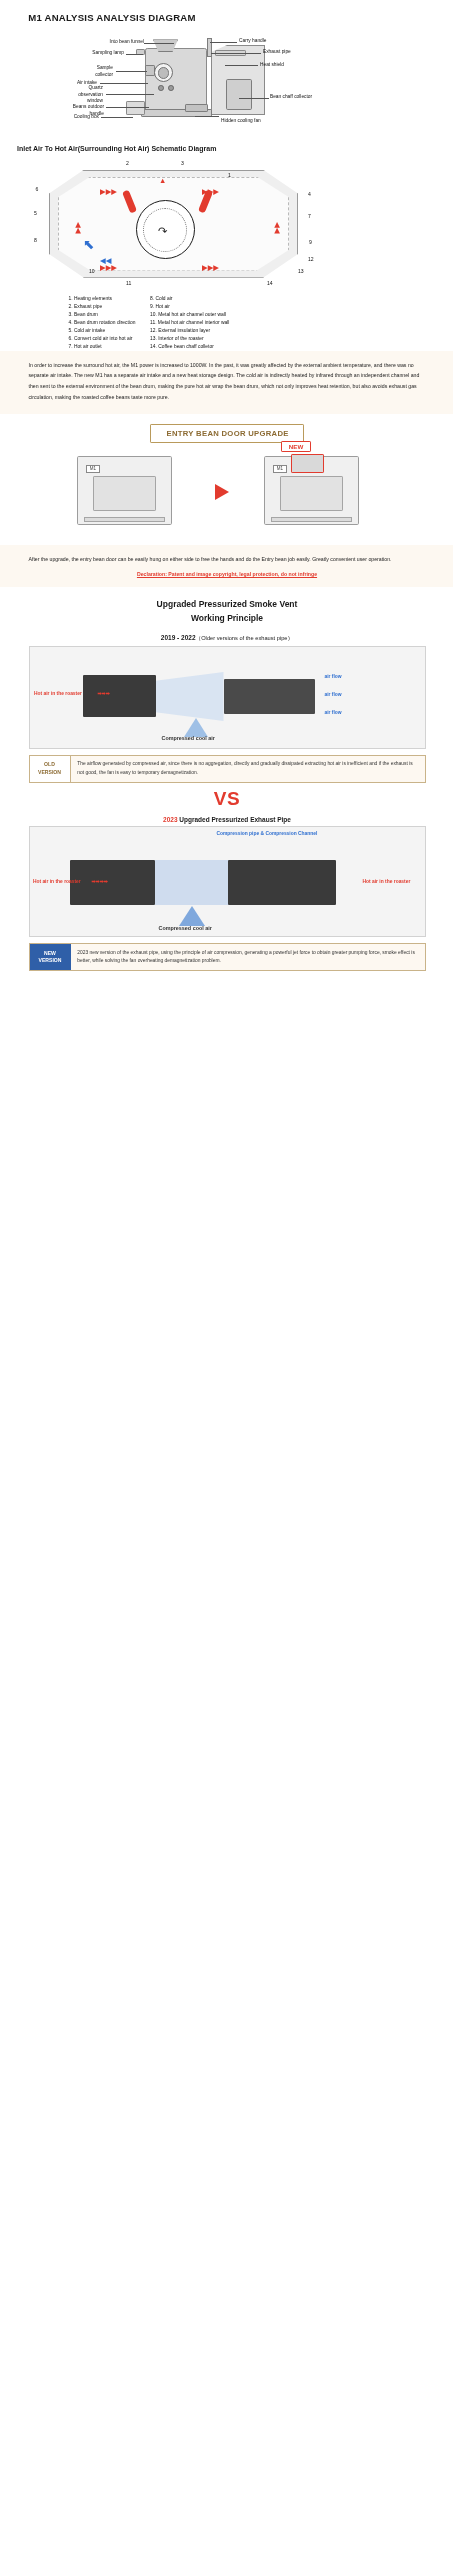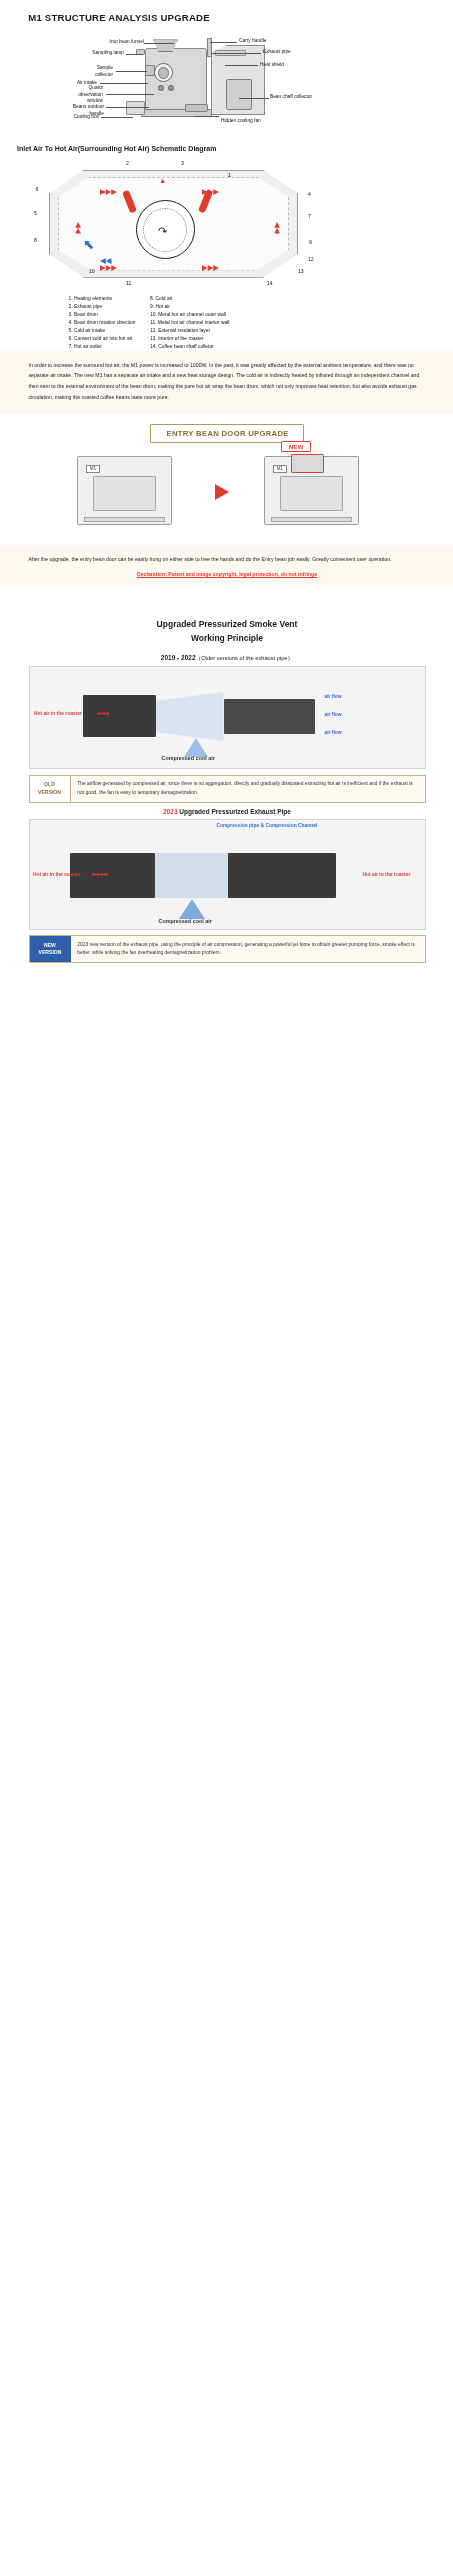--- a/index.html
+++ b/index.html
@@ -248,21 +248,21 @@
     position:relative; width:397px; height:111px; margin:0 auto;
     background:#f4f4f4; border:0.6px solid #d2d2d2;
   }
 </style>
 </head>
 <body>
 
 <div class="page">
 
   <section class="sec1">
-    <h1>M1 STRUCTURE ANALYSIS UPGRADE</h1>
+    <h1>M1 ANALYSIS ANALYSIS DIAGRAM</h1>
 
     <div class="diagram1">
 
       <div class="m1body m1-right"></div>
       <div class="m1body m1-main"></div>
       <div class="m1body m1-hopper"></div>
       <div class="m1body m1-lamp"></div>
       <div class="m1body m1-coll"></div>
       <div class="m1body m1-win"></div>
       <div class="m1body m1-win2"></div>
@@ -399,21 +399,21 @@
       <div class="newtag" style="left:266px;top:-10.2px;">NEW</div>
     </div>
   </section>
 
   <div class="tint" style="padding:1.1px 0 10.2px 0;">
     <p class="para">After the upgrade, the entry bean door can be easily hung on either side to free the hands and do the Entry bean job easily. Greatly convenient user operation.</p>
     <p class="declar">Declaration: Patent and image copyright, legal protection, do not infringe</p>
   </div>
 
   <section class="sec5">
-    <h2 style="white-space:pre-line;margin-top:20px;">Upgraded Pressurized Smoke Vent
+    <h2 style="white-space:pre-line;">Upgraded Pressurized Smoke Vent
 Working Principle</h2>
 
     <div class="yearline">
       <span>2019 - 2022</span><span class="sub">（Older versions of the exhaust pipe）</span>
     </div>
 
     <div class="oldpanel">
       <div class="pipe-dark" style="left:53px;top:28px;width:73px;height:42px;"></div>
       <div class="pipe-cone" style="left:126px;top:25px;width:68px;height:49px;clip-path:polygon(0 18%,100% 0,100% 100%,0 82%);background:#d9e4f2;"></div>
       <div class="pipe-dark" style="left:194px;top:32px;width:91px;height:35px;background:#4a4a4a;"></div>
@@ -426,20 +426,21 @@
       <div class="bluetext" style="left:295px;top:63px;">air flow</div>
       <div class="greytext" style="left:132px;top:88px;">Compressed cool air</div>
     </div>
 
     <div class="notebox">
       <div class="tag" style="white-space:pre-line;">OLD
 VERSION</div>
       <div class="txt">The airflow generated by compressed air, since there is no aggregation, directly and gradually dissipated extracting hot air is inefficient and if the exhaust is not good, the fan is easy to temporary demagnetization.</div>
     </div>
 
+    <div class="vs">VS</div>
 
     <div class="yearline">
       <span style="color:#e23b2e;">2023</span>
       <span>Upgraded Pressurized Exhaust Pipe</span>
     </div>
 
     <div class="newpanel">
       <div class="bluetext" style="left:187px;top:3.4px;color:#2f6fd0;">Compression pipe &amp; Compression Channel</div>
 
       <div class="pipe-dark" style="left:40px;top:33px;width:85px;height:45px;background:#3a3a3a;"></div>

